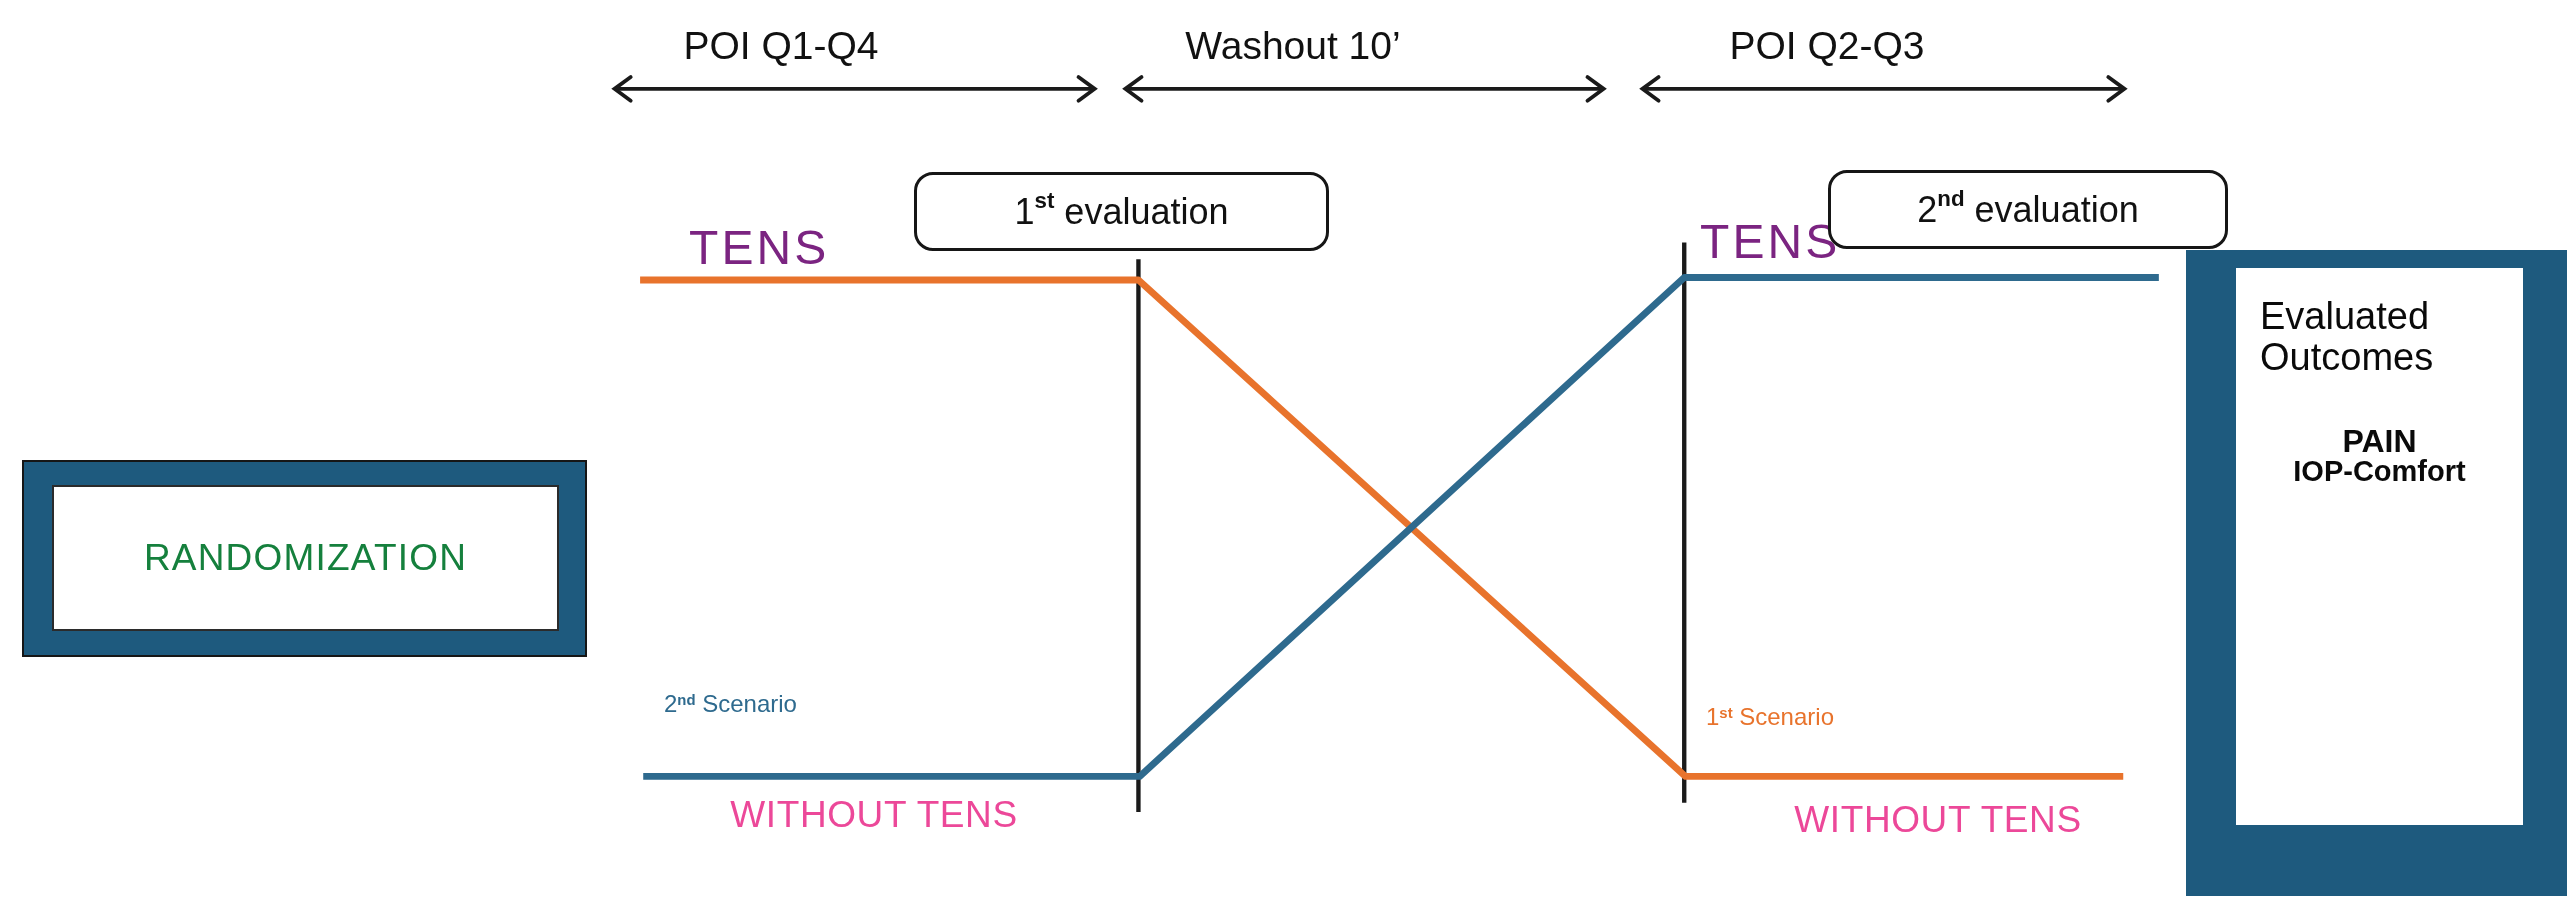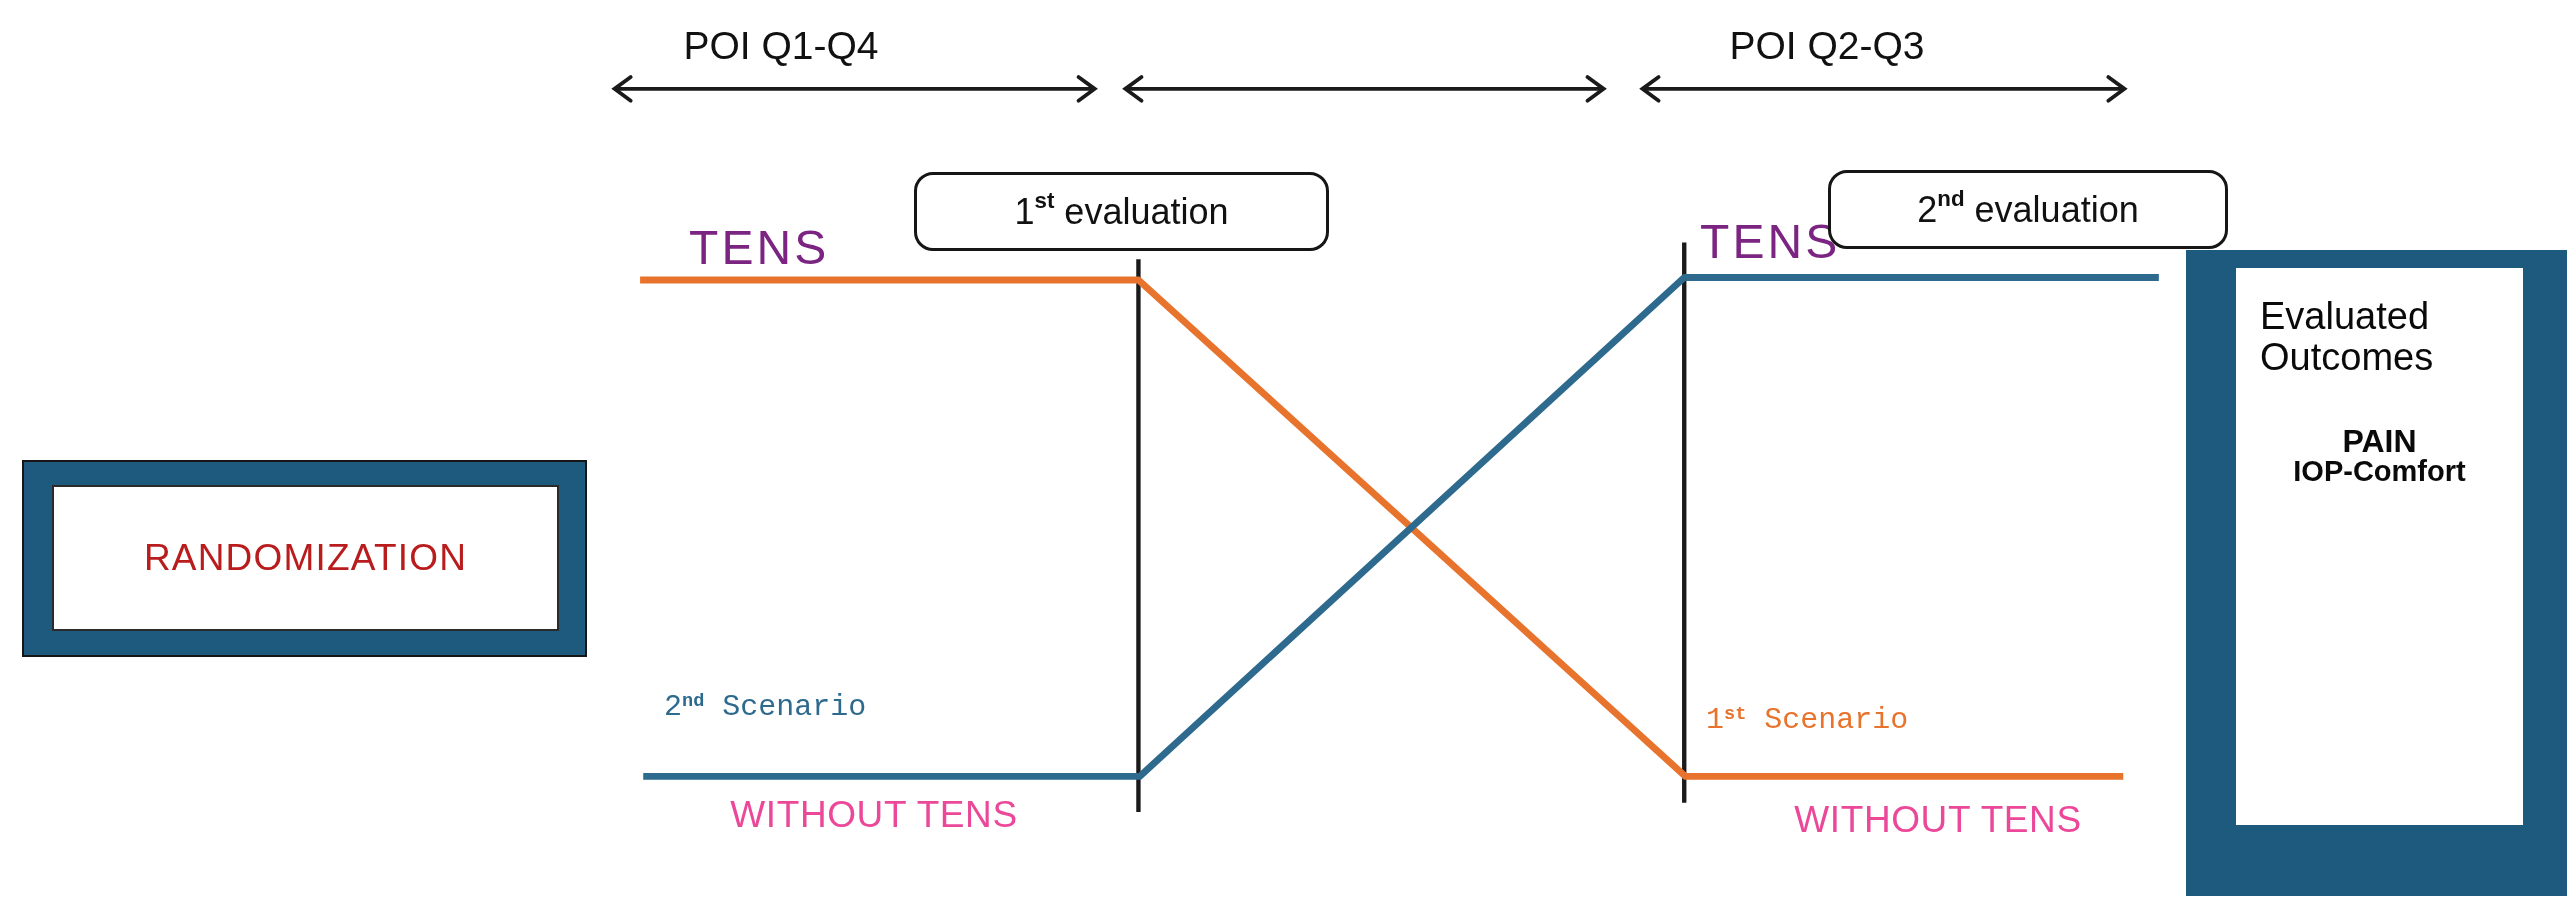--- a/index.html
+++ b/index.html
@@ -62,24 +62,23 @@
 
   .tens-label{
     color:var(--c-purple);
     font-size:48px;
     font-weight:500;
     letter-spacing:3.1px;
     white-space:nowrap;
   }
 
   .scenario-label{
-    font-size:30px;
-    font-weight:500;
-    white-space:nowrap;
-    font-family:Liberation Mono, monospace;
+    font-size:24px;
+    font-weight:500;
+    white-space:nowrap;
   }
   .scenario-blue{color:var(--c-blue);}
   .scenario-orange{color:#D1551F;color:var(--c-orange);}
 
   .without-tens{
     font-size:37px;
     font-weight:400;
     color:#ec4899;
     letter-spacing:0.6px;
     white-space:nowrap;
@@ -96,21 +95,21 @@
   #rand-inner{
     left:28px;top:23px;right:26px;bottom:24px;
     background:#FFFFFF;
     border:2.5px solid #2B2B2B;
     display:flex;align-items:center;justify-content:center;
   }
   #rand-label{
     font-size:37px;
     font-weight:500;
     letter-spacing:1.2px;
-    color:#b91c1c;
+    color:#15803d;
     white-space:nowrap;
   }
 
   
   #outcomes-box{
     left:2186px;top:250px;width:381px;height:646px;
     background:var(--c-teal);
     z-index:2;
   }
   #outcomes-inner{
@@ -134,20 +133,21 @@
   #outcome-0{top:122px;font-size:32px;}
   #outcome-1{top:155px;font-size:32px;}
   #outcome-2{top:187px;font-size:29px;}
 </style>
 </head>
 <body>
 
 <div id="stage">
 
   <div class="abs phase-label" style="left:781px;top:24px;">POI Q1-Q4</div>
+  <div class="abs phase-label" style="left:1293px;top:24px;">Washout 10’</div>
   <div class="abs phase-label" style="left:1827px;top:24px;">POI Q2-Q3</div>
 
   <div id="rand-box" class="abs">
     <div id="rand-inner" class="abs">
       <span id="rand-label">RANDOMIZATION</span>
     </div>
   </div>
 
   <div id="outcomes-box" class="abs">
     <div id="outcomes-inner" class="abs">

